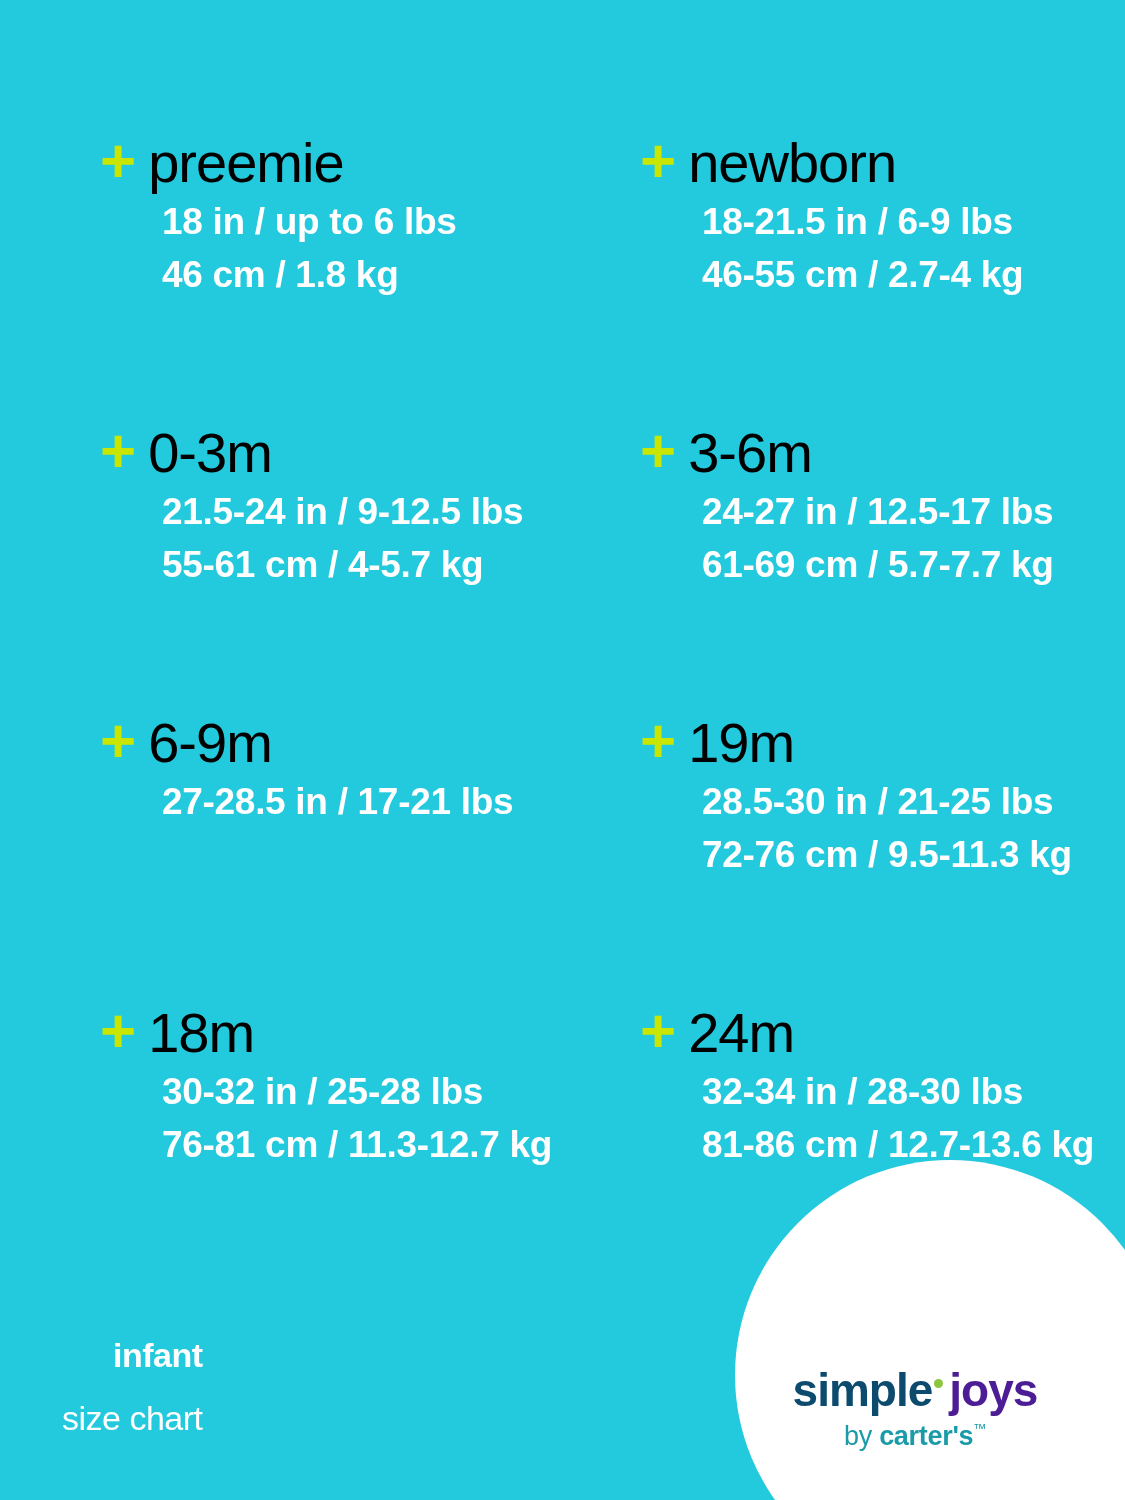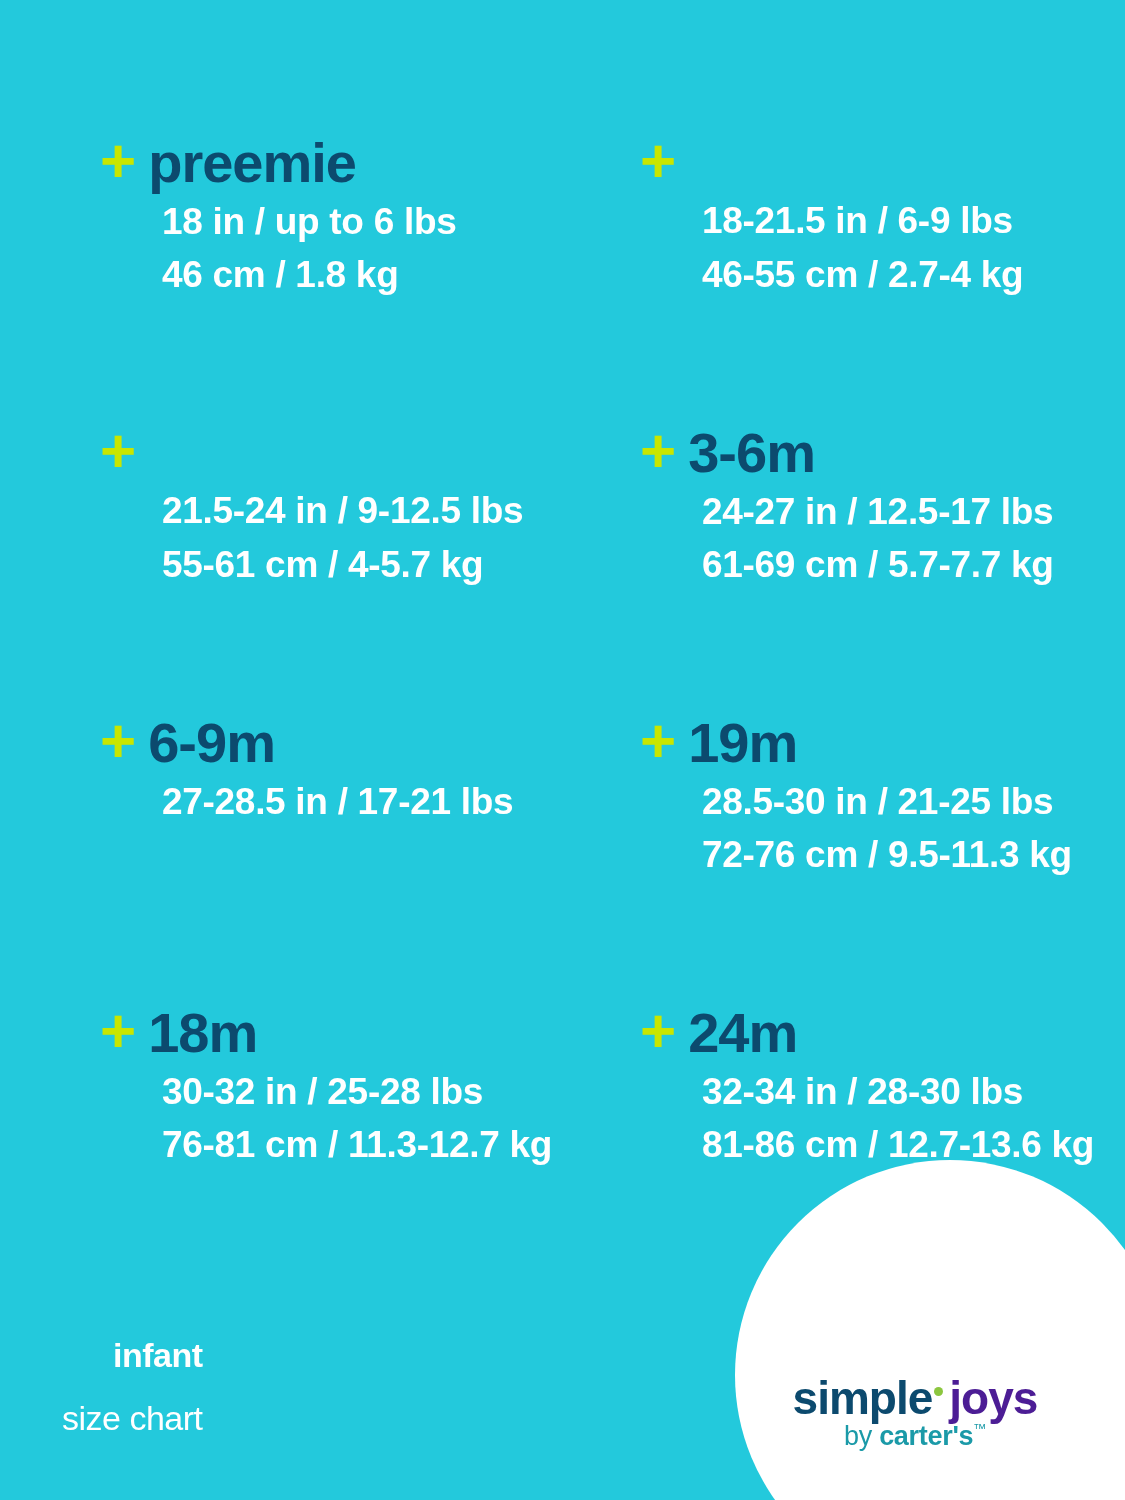--- a/index.html
+++ b/index.html
@@ -41,23 +41,23 @@
   }
   .plus {
     color: #c8e600;
     font-size: 62px;
     font-weight: bold;
     line-height: 1;
     margin-right: 14px;
     letter-spacing: -2px;
   }
   .size-name {
-    color: #0c4a6e;
+    color: #000000;
     font-size: 56px;
-    font-weight: bold;
+    font-weight: normal;
     line-height: 1.05;
     letter-spacing: -1px;
   }
   .detail {
     color: #ffffff;
     font-size: 37px;
     font-weight: bold;
     line-height: 1.45;
     margin-left: 62px;
     letter-spacing: -0.3px;
@@ -117,21 +117,21 @@
   .logo-dot {
     display: inline-block;
     width: 9px;
     height: 9px;
     background: #8cc63f;
     border-radius: 50%;
     vertical-align: 18px;
     margin-left: 2px;
   }
   .logo-sub {
-    margin-top: 0;
+    margin-top: 8px;
     font-size: 27px;
     color: #1b9aa8;
     letter-spacing: -0.3px;
     white-space: nowrap;
   }
   .logo-sub .brand {
     font-weight: bold;
   }
   .logo-sub .tm {
     font-size: 13px;
@@ -150,28 +150,30 @@
         <span class="plus">+</span>
         <span class="size-name">preemie</span>
       </div>
       <div class="detail">18 in / up to 6 lbs</div>
       <div class="detail">46 cm / 1.8 kg</div>
     </div>
 
     <div class="cell">
       <div class="size-head">
         <span class="plus">+</span>
+        <span class="size-name">newborn</span>
       </div>
       <div class="detail">18-21.5 in / 6-9 lbs</div>
       <div class="detail">46-55 cm / 2.7-4 kg</div>
     </div>
 
     <div class="cell">
       <div class="size-head">
         <span class="plus">+</span>
+        <span class="size-name">0-3m</span>
       </div>
       <div class="detail">21.5-24 in / 9-12.5 lbs</div>
       <div class="detail">55-61 cm / 4-5.7 kg</div>
     </div>
 
     <div class="cell">
       <div class="size-head">
         <span class="plus">+</span>
         <span class="size-name">3-6m</span>
       </div>

